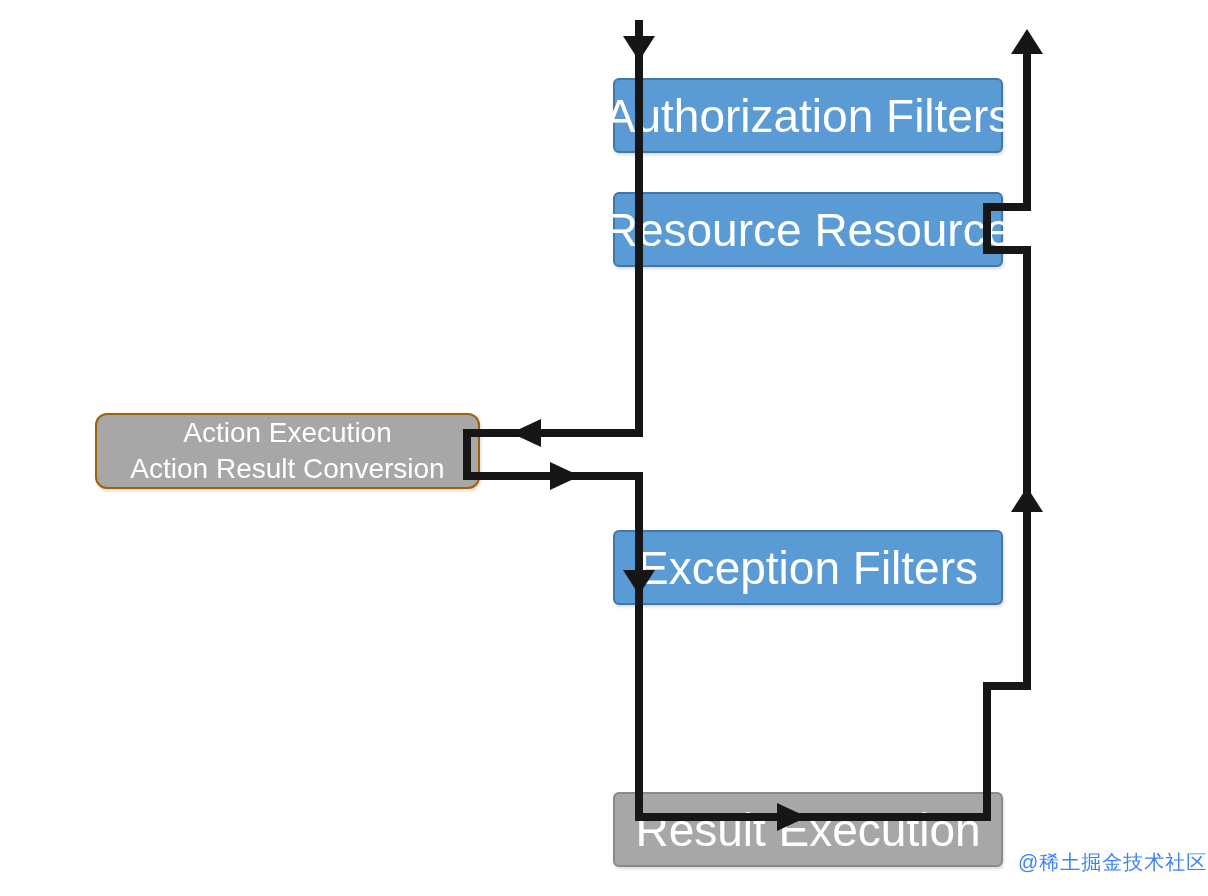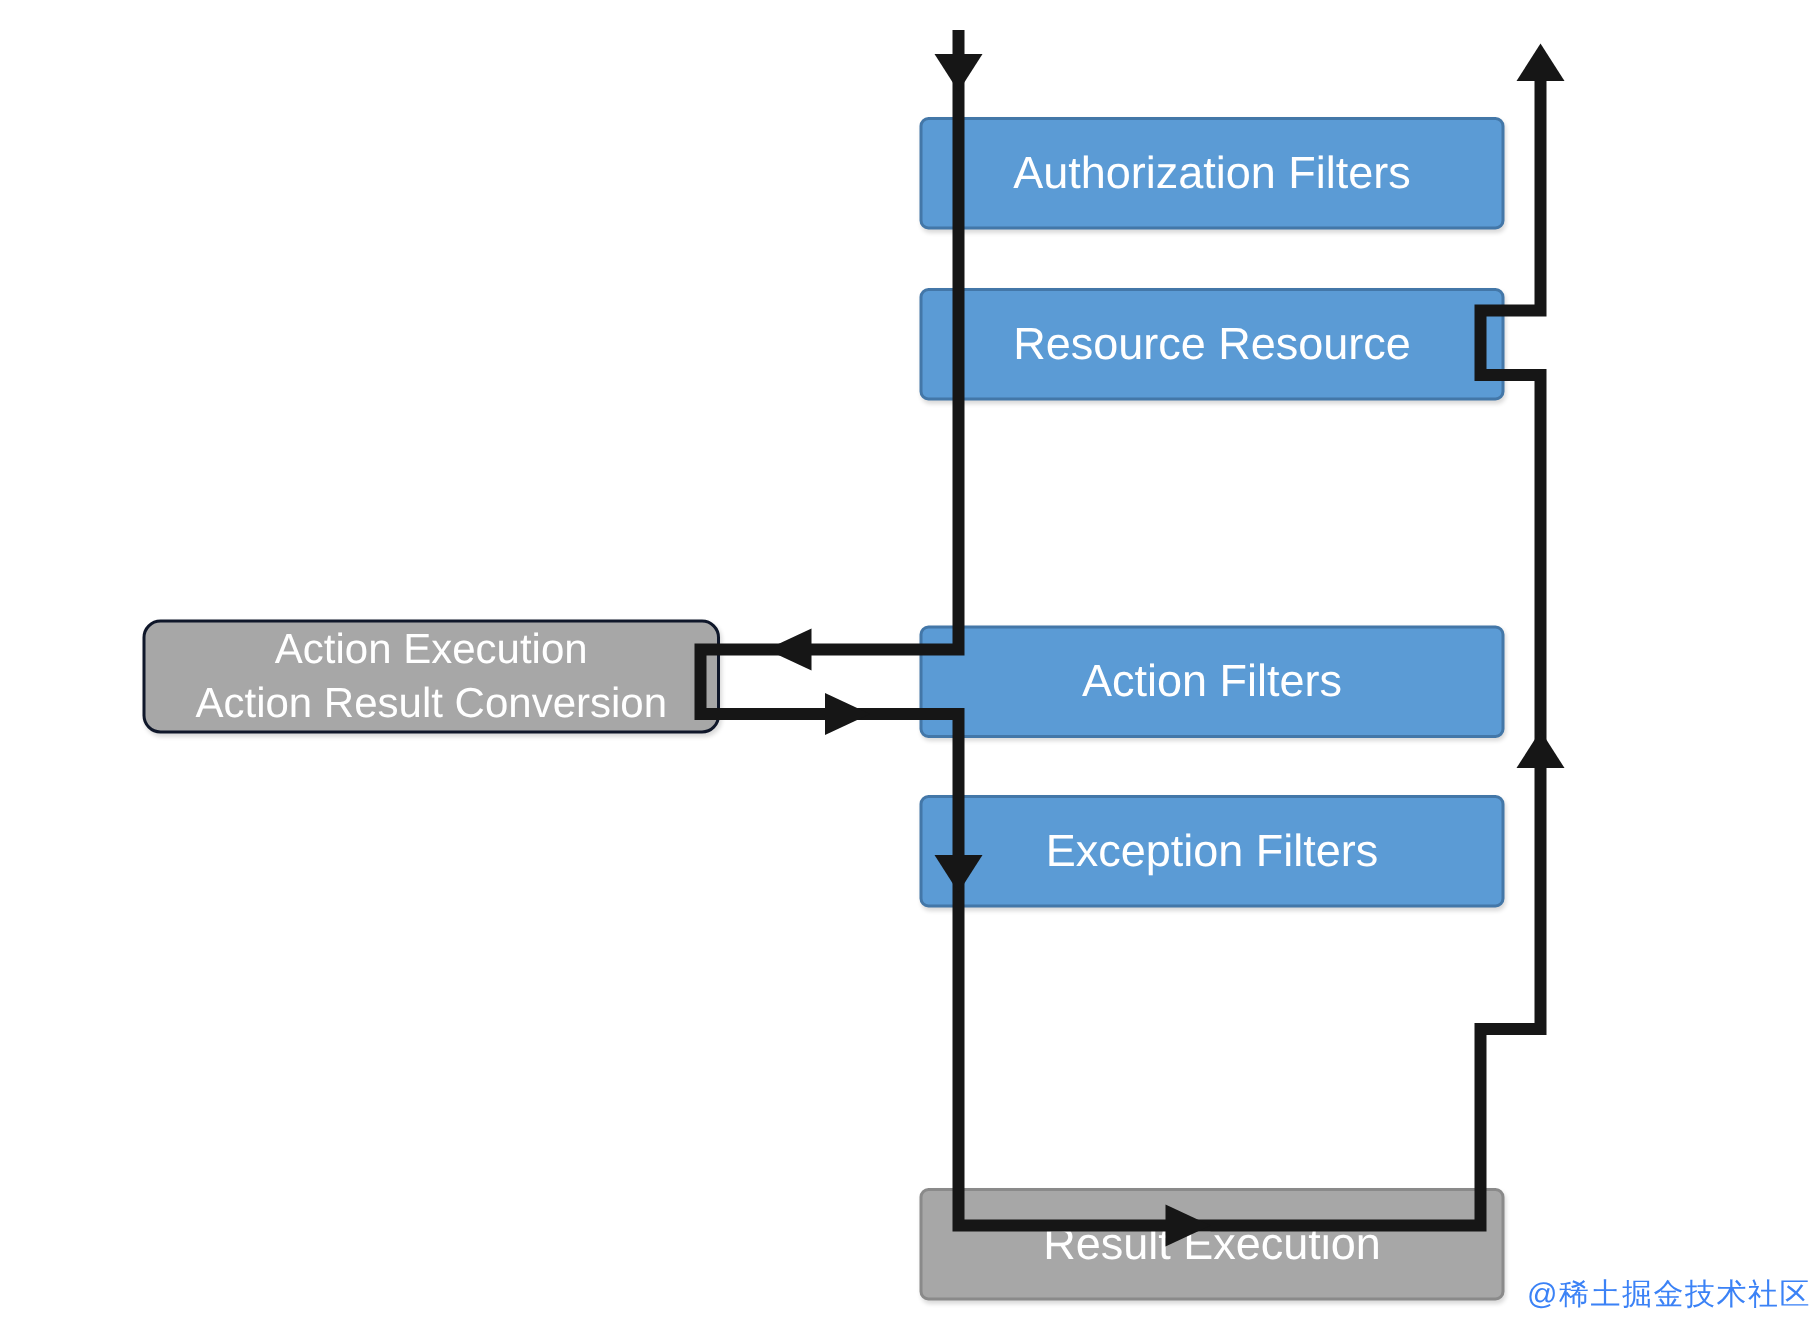--- a/index.html
+++ b/index.html
@@ -19,21 +19,21 @@
     position: absolute;
     left: 613px;
     width: 390px;
     height: 75px;
     border-radius: 6px;
     box-sizing: border-box;
     display: flex;
     align-items: center;
     justify-content: center;
     color: #ffffff;
-    font-size: 30px;
+    font-size: 46px;
     line-height: 1;
     box-shadow: 1px 2px 3px rgba(0,0,0,0.15);
     white-space: nowrap;
   }
   .box.blue {
     background: #5B9BD5;
     border: 2px solid #4377A8;
   }
   .box.gray {
     background: #A7A7A7;
@@ -41,21 +41,21 @@
   }
   .side-box {
     position: absolute;
     left: 95px;
     top: 413px;
     width: 385px;
     height: 76px;
     border-radius: 12px;
     box-sizing: border-box;
     background: #A7A7A7;
-    border: 2px solid #0f172a;
+    border: 2px solid #a16207;
     box-shadow: 1px 2px 3px rgba(0,0,0,0.15);
     display: flex;
     flex-direction: column;
     align-items: center;
     justify-content: center;
     color: #ffffff;
     font-size: 28px;
     line-height: 36px;
     white-space: nowrap;
   }
@@ -79,23 +79,20 @@
 <body>
 
 <div class="canvas">
 
   <div class="box blue" style="top:78px">
     <span>Authorization Filters</span>
   </div>
   <div class="box blue" style="top:192px">
     <span>Resource Resource</span>
   </div>
-  <div class="box blue" style="top:417px">
-    <span>Action Filters</span>
-  </div>
   <div class="box blue" style="top:530px">
     <span>Exception Filters</span>
   </div>
   <div class="box gray" style="top:792px">
     <span>Result Execution</span>
   </div>
 
   <div class="side-box">
     <span>Action Execution</span>
     <span>Action Result Conversion</span>

